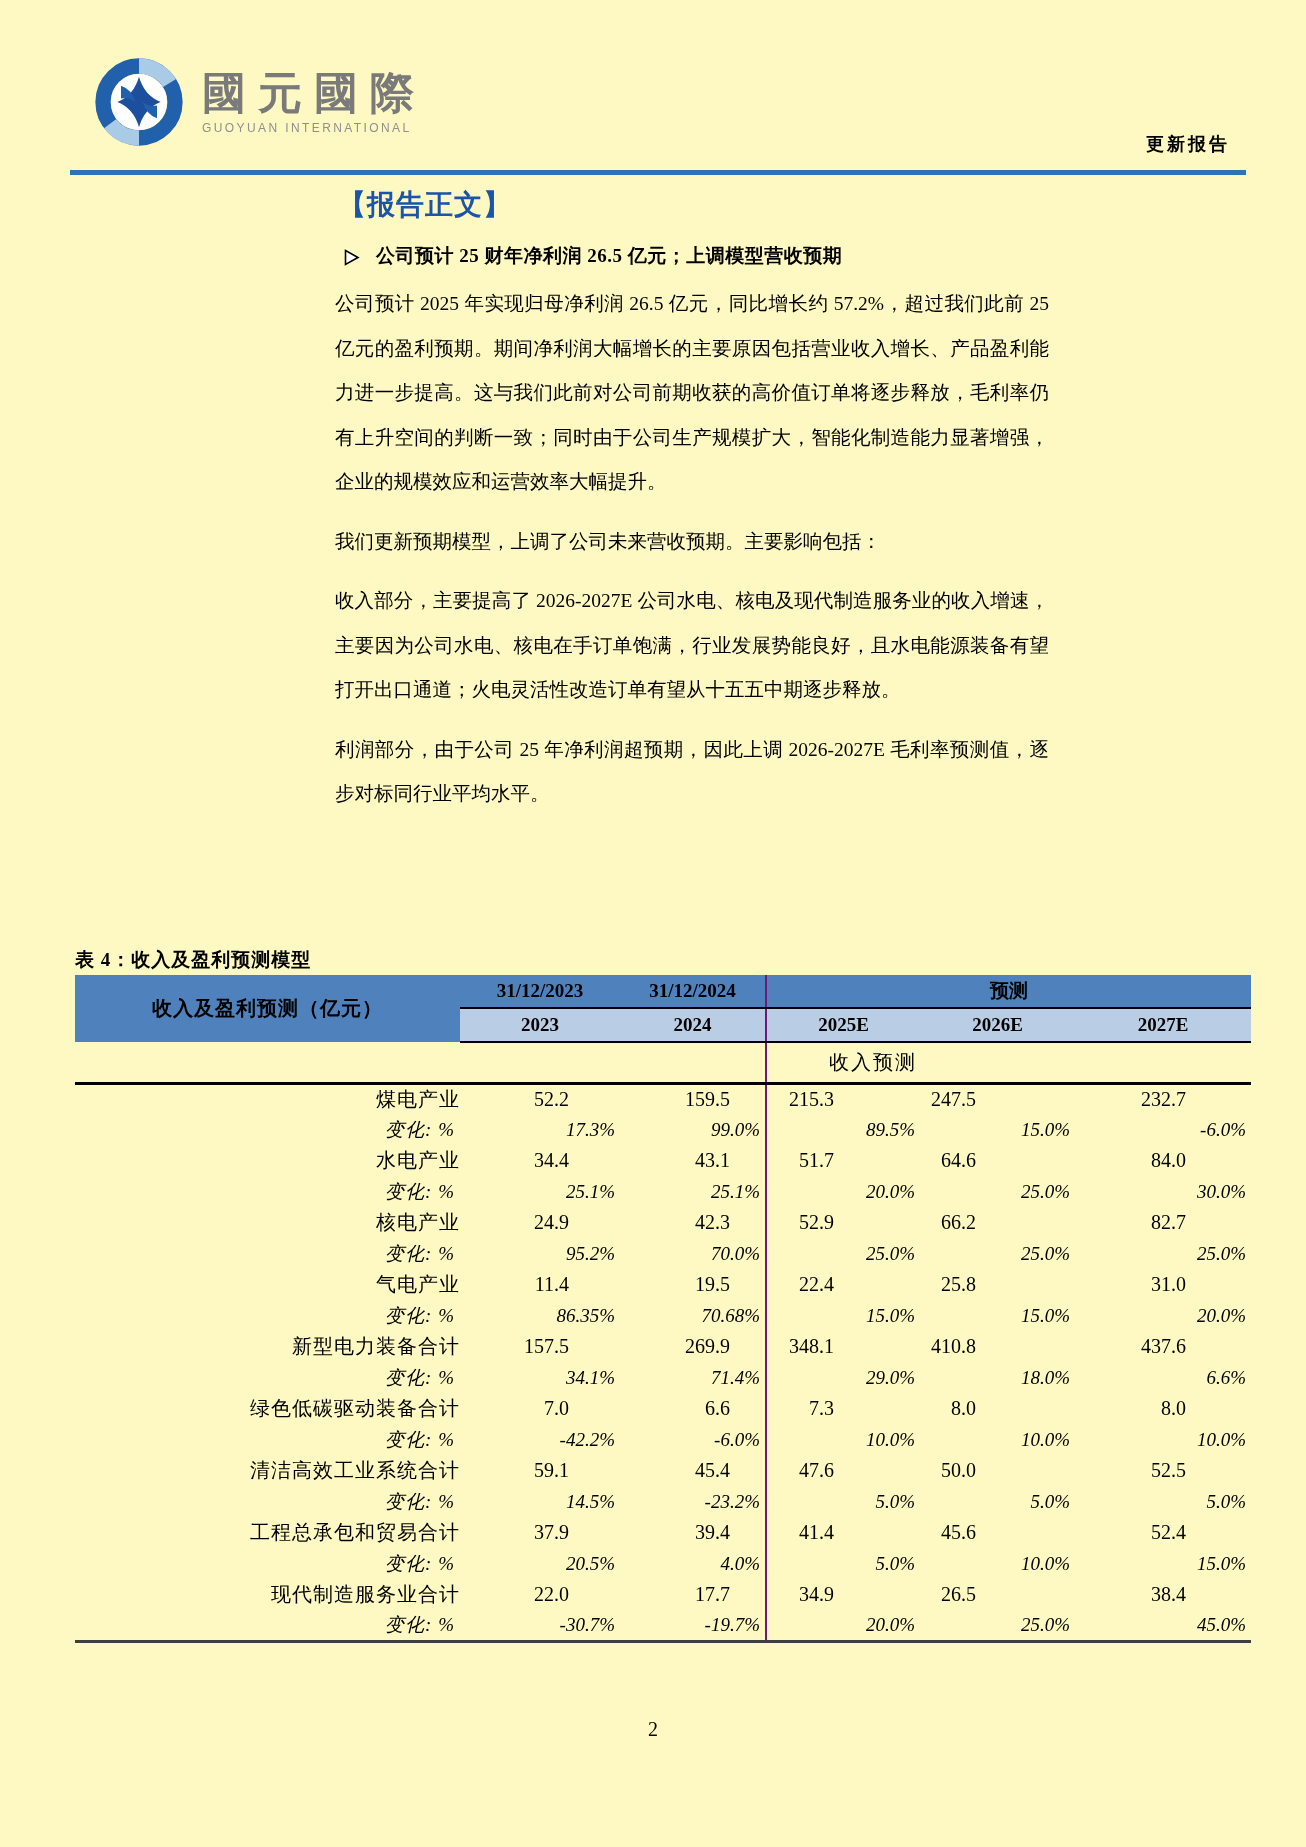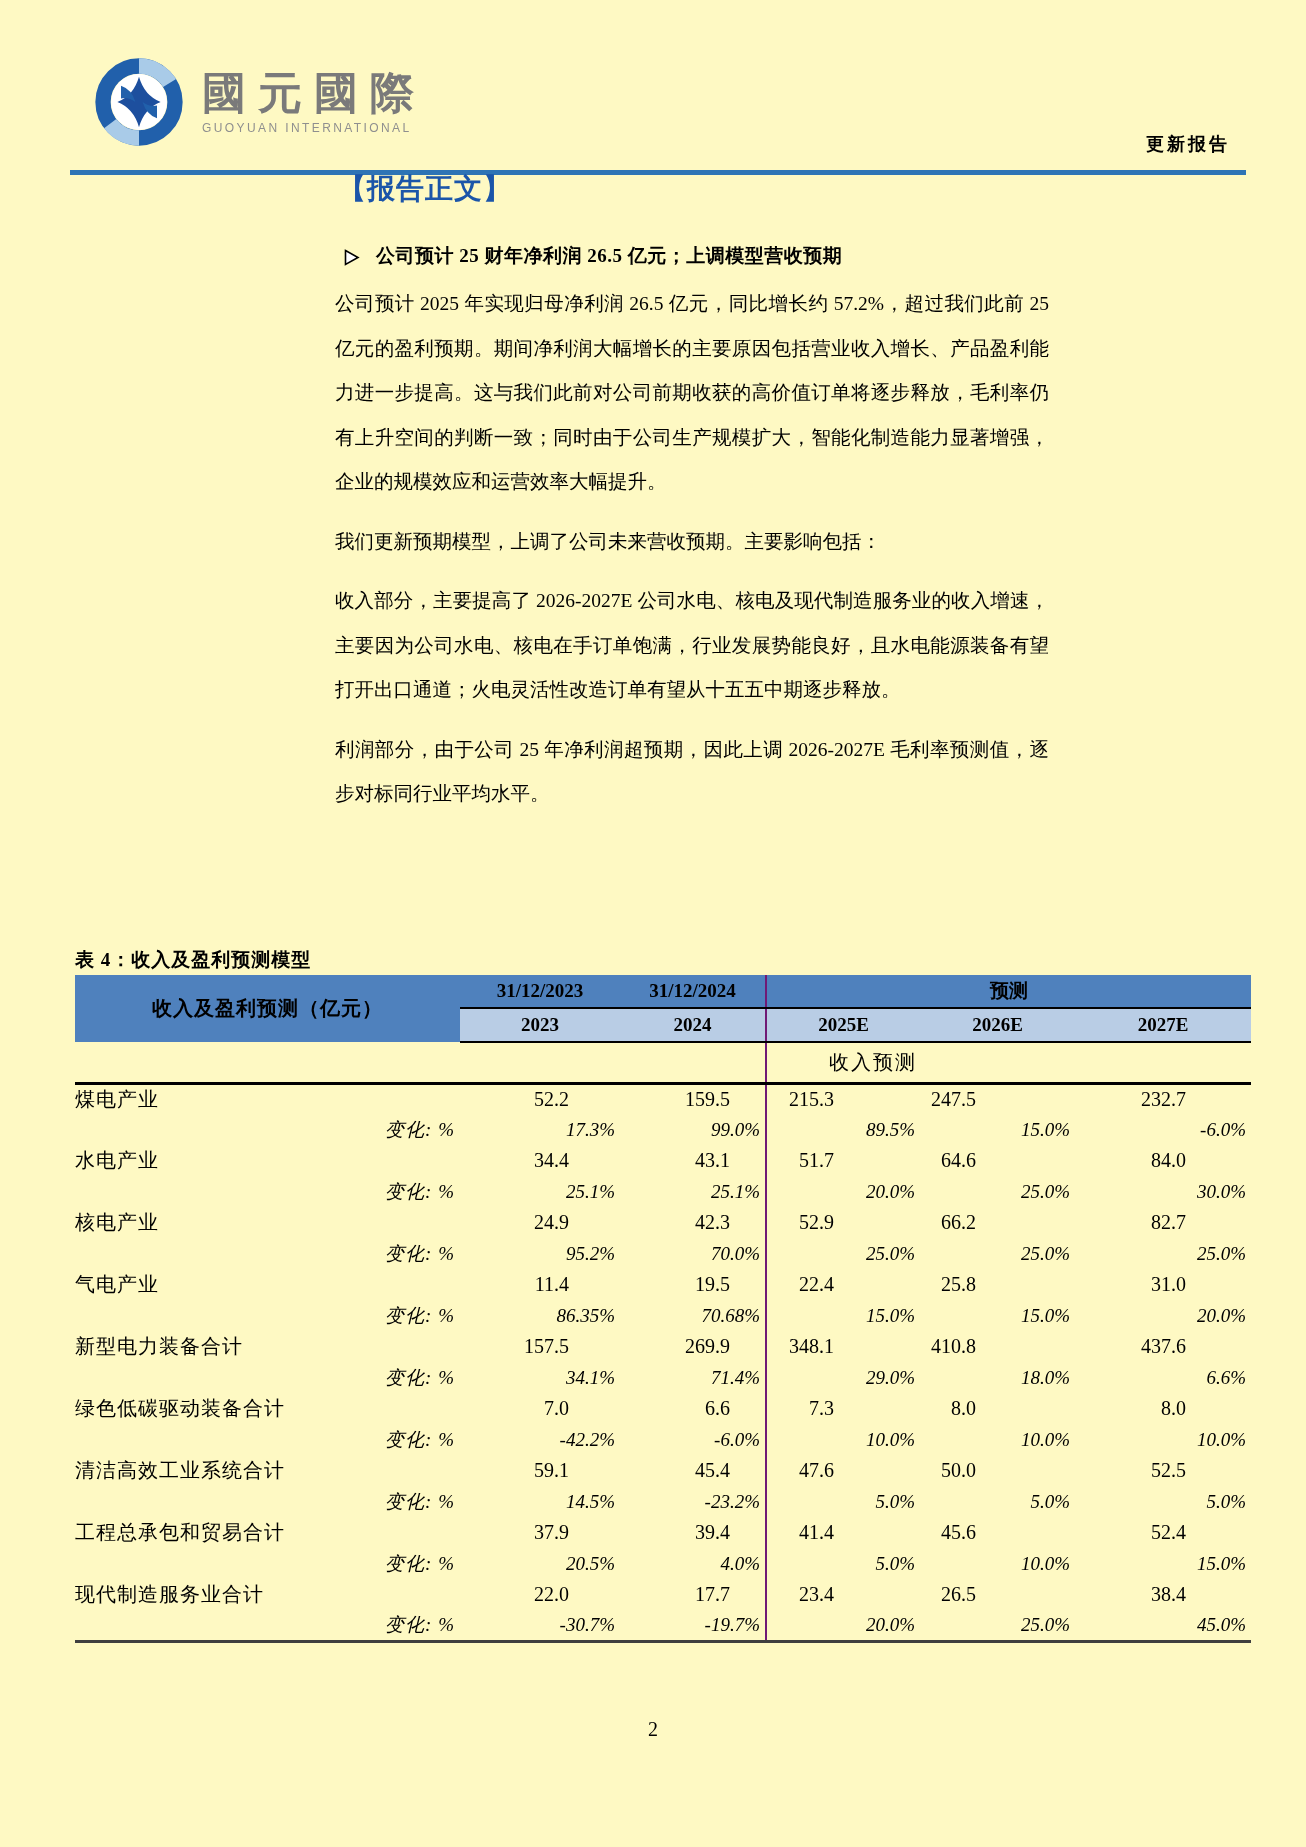--- a/index.html
+++ b/index.html
@@ -17,41 +17,41 @@
   
   .logo-wrap { position:absolute; left:94px; top:56px; display:flex; align-items:center; }
   .logo-mark { width:90px; height:92px; }
   .logo-text { margin-left:18px; }
   .logo-cn { font-size:44px; color:#7a7a7a; letter-spacing:12px; font-family:"Liberation Sans", sans-serif; font-weight:600; line-height:1.1; white-space:nowrap; }
   .logo-en { font-size:12px; color:#8f8f8f; letter-spacing:2.4px; font-family:"Liberation Sans", sans-serif; margin-top:4px; white-space:nowrap; }
   .report-type { position:absolute; top:132px; right:76px; font-size:18px; font-weight:bold; letter-spacing:3px; }
   .header-rule { position:absolute; left:70px; top:170px; width:1176px; height:5px; background:#2e74b5; }
 
   
-  .section-title { position:absolute; left:338px; top:170px; font-size:28px; font-weight:bold; color:#1b55a9; letter-spacing:1px; }
+  .section-title { position:absolute; left:338px; top:186px; font-size:28px; font-weight:bold; color:#1b55a9; letter-spacing:1px; }
   .bullet-line { position:absolute; left:344px; top:243px; display:flex; align-items:center; }
   .bullet-icon { margin-top:2px; }
   .bullet-text { margin-left:16px; font-size:19px; font-weight:bold; letter-spacing:0.5px; }
   .paragraphs { position:absolute; left:335px; top:282px; width:714px; }
   .paragraphs p { font-size:19.5px; line-height:44.5px; text-align:justify; margin:0 0 15px 0; }
 
   
   .table-title { position:absolute; left:75px; top:947px; font-size:19px; font-weight:bold; letter-spacing:1px; }
   table.model { position:absolute; left:75px; top:975px; width:1176px; border-collapse:collapse; table-layout:fixed; border-bottom:3px solid #3f3f3f; }
   table.model td { overflow:hidden; white-space:nowrap; }
   .hdr1 td { background:#4f81bd; height:33px; font-weight:bold; font-size:19px; text-align:center; border-bottom:2px solid #000; }
   .hdr1 td.label-cell { border-bottom:none; }
   .hdr2 td { background:#b9cde5; height:34px; font-weight:bold; font-size:19px; text-align:center; border-bottom:2px solid #000; }
   td.label-cell { background:#4f81bd; font-weight:bold; font-size:20px; text-align:center; border-bottom:2px solid #000; letter-spacing:1px; }
   .section-row td { height:41px; border-bottom:3px solid #000; font-size:20px; }
   .section-row .sec-right { text-align:left; padding-left:62px; letter-spacing:2px; }
   .vline { border-left:2px solid #701a75; }
 
   tr.row-value td, tr.row-pct td { height:31px; font-size:20px; }
-  tr.row-value td.c0 { text-align:left; letter-spacing:1px; }
+  tr.row-value td.c0 { text-align:right; letter-spacing:1px; }
   tr.row-pct td.c0 { text-align:right; padding-right:5px; font-style:italic; font-size:19px; letter-spacing:1px; }
   tr.row-value td.c1, tr.row-value td.c2, tr.row-value td.c3, tr.row-value td.c4, tr.row-value td.c5 { text-align:right; }
   tr.row-pct td.c1, tr.row-pct td.c2, tr.row-pct td.c3, tr.row-pct td.c4, tr.row-pct td.c5 { text-align:right; font-style:italic; font-size:19px; padding-right:5px; }
   tr.row-value td.c1 { padding-right:51px; }
   tr.row-value td.c2 { padding-right:35px; }
   tr.row-value td.c3 { padding-right:86px; }
   tr.row-value td.c4 { padding-right:99px; }
   tr.row-value td.c5 { padding-right:65px; }
 
   .page-number { position:absolute; left:0; top:1718px; width:1306px; text-align:center; font-size:20px; }
@@ -249,21 +249,21 @@
           <td class="c1">20.5%</td>
           <td class="c2">4.0%</td>
           <td class="c3 vline">5.0%</td>
           <td class="c4">10.0%</td>
           <td class="c5">15.0%</td>
         </tr>
         <tr class="row-value">
           <td class="c0">现代制造服务业合计</td>
           <td class="c1">22.0</td>
           <td class="c2">17.7</td>
-          <td class="c3 vline">23.4</td>
+          <td class="c3 vline">34.9</td>
           <td class="c4">26.5</td>
           <td class="c5">38.4</td>
         </tr>
         <tr class="row-pct">
           <td class="c0">变化: %</td>
           <td class="c1">-30.7%</td>
           <td class="c2">-19.7%</td>
           <td class="c3 vline">20.0%</td>
           <td class="c4">25.0%</td>
           <td class="c5">45.0%</td>

